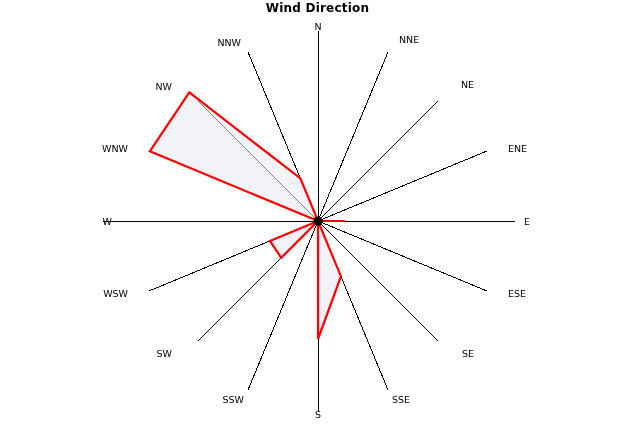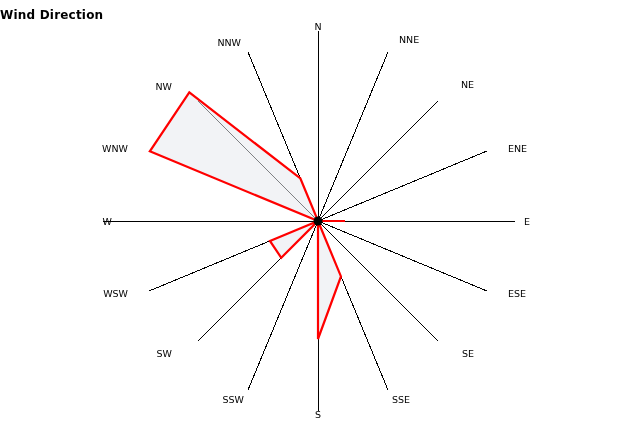--- a/index.html
+++ b/index.html
@@ -16,24 +16,24 @@
     position: relative;
   }
   #chart-root {
     position: relative;
     width: 635px;
     height: 430px;
     background: #ffffff;
   }
   #chart-title {
     position: absolute;
-    top: 8px;
+    top: 1px;
     left: 0;
     width: 635px;
-    text-align: left;
+    text-align: center;
     font-size: 12px;
     font-weight: bold;
     color: #000000;
     letter-spacing: 0.2px;
     font-family: "DejaVu Sans", "Liberation Sans", sans-serif;
   }
   #plot-svg {
     position: absolute;
     top: 0;
     left: 0;

